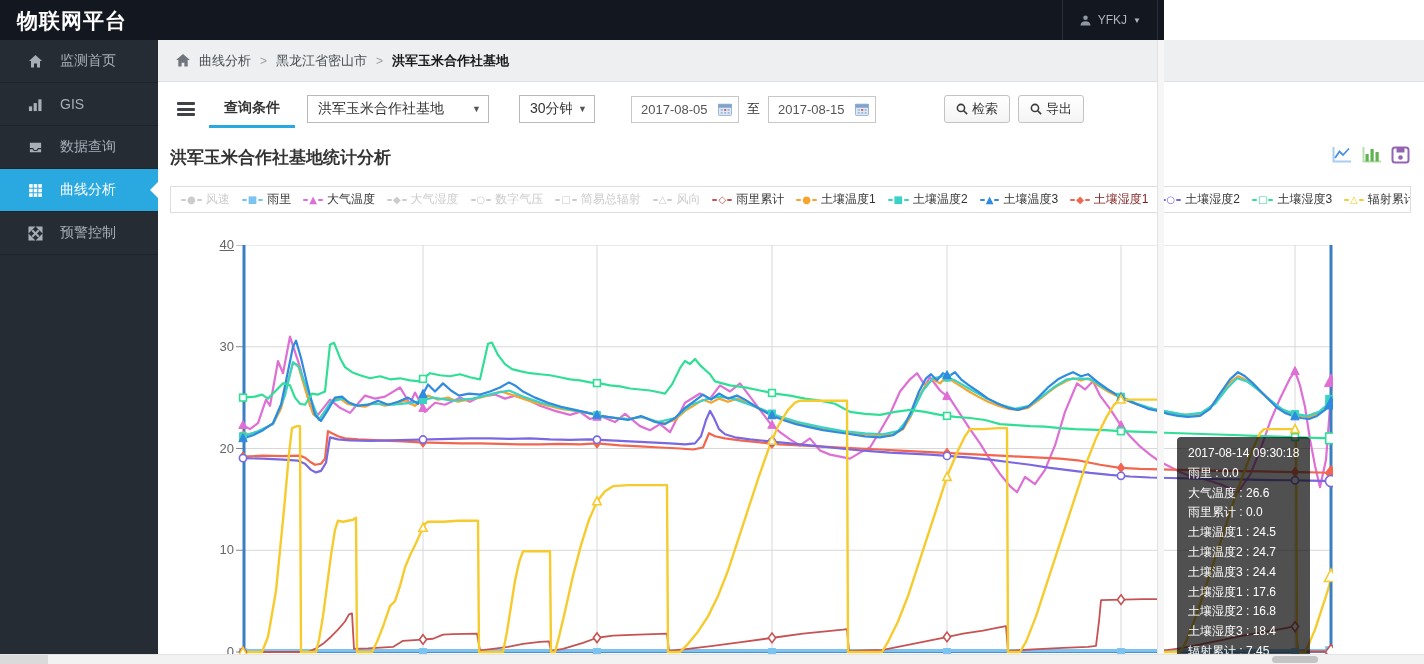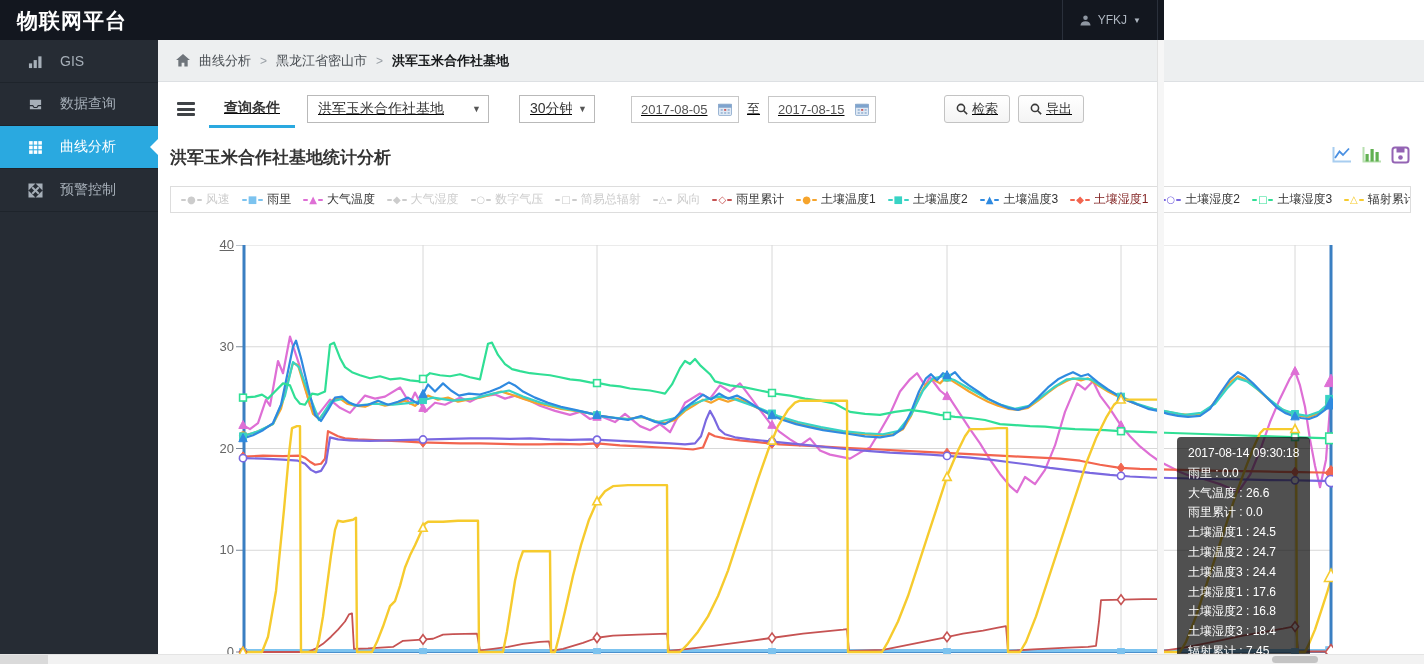--- a/index.html
+++ b/index.html
@@ -26,21 +26,21 @@
   
   .main { position:absolute; left:158px; top:40px; width:1266px; height:624px; background:#fff; }
   .breadcrumb { position:absolute; left:0; top:0; right:0; height:42px; background:#edeff0; border-bottom:1px solid #dde0e3;
                 display:flex; align-items:center; padding-left:18px; font-size:13px; color:#4a4f54; }
   .breadcrumb svg { margin-right:9px; }
   .crumb { cursor:pointer; }
   .crumb.last { font-weight:700; color:#16181a; }
   .crumb-sep { margin:0 9px; color:#9aa0a6; font-size:12px; }
 
   
-  .toolbar { position:absolute; left:16px; top:50px; right:16px; height:38px; display:flex; align-items:center;text-decoration:underline; }
+  .toolbar { position:absolute; left:16px; top:50px; right:16px; height:38px; display:flex; align-items:center; }
   .hamburger { width:18px; height:14px; display:flex; flex-direction:column; justify-content:space-between; margin-left:3px; cursor:pointer; }
   .hamburger div { height:3px; background:#3f4347; border-radius:1px; }
   .tab { height:38px; display:flex; align-items:center; padding:0 15px; margin-left:14px; font-size:14px; font-weight:700;
          color:#333; border-bottom:3px solid #2aa9e0; cursor:pointer; }
   .select { position:relative; height:28px; border:1px solid #b9b9b9; background:#fff; display:flex; align-items:center;
             padding:0 22px 0 10px; font-size:14px; color:#333; cursor:pointer; }
   .select .caret { position:absolute; right:7px; top:8px; font-size:9px; color:#555; }
   .sel-station { margin-left:12px; width:182px; }
   .sel-interval { margin-left:30px; width:76px; }
   .sel-clip { overflow:hidden; white-space:nowrap; width:100%; }
@@ -93,20 +93,26 @@
         <circle cx="8" cy="4.6" r="2.8"></circle>
         <path d="M1.8 14c0-3.4 2.8-5.2 6.2-5.2s6.2 1.8 6.2 5.2z"></path>
       </svg>
       <span>YFKJ</span>
       <span class="user-caret">▼</span>
     </div>
   </div>
 
   <div class="sidebar">
       <div id="side-items">
+        <div class="side-item">
+          <svg viewBox="0 0 16 16" fill="currentColor">
+            <path d="M8 1 L15 7.5 H12.8 V14.5 H9.6 V10.2 H6.4 V14.5 H3.2 V7.5 H1 Z"></path>
+          </svg>
+          <span>监测首页</span>
+        </div>
         <div class="side-item">
           <svg viewBox="0 0 16 16" fill="currentColor">
             <rect x="1" y="10" width="3.4" height="5"></rect>
             <rect x="6" y="6.5" width="3.4" height="8.5"></rect>
             <rect x="11" y="2.5" width="3.4" height="12.5"></rect>
           </svg>
           <span>GIS</span>
         </div>
         <div class="side-item">
           <svg viewBox="0 0 16 16" fill="currentColor">

